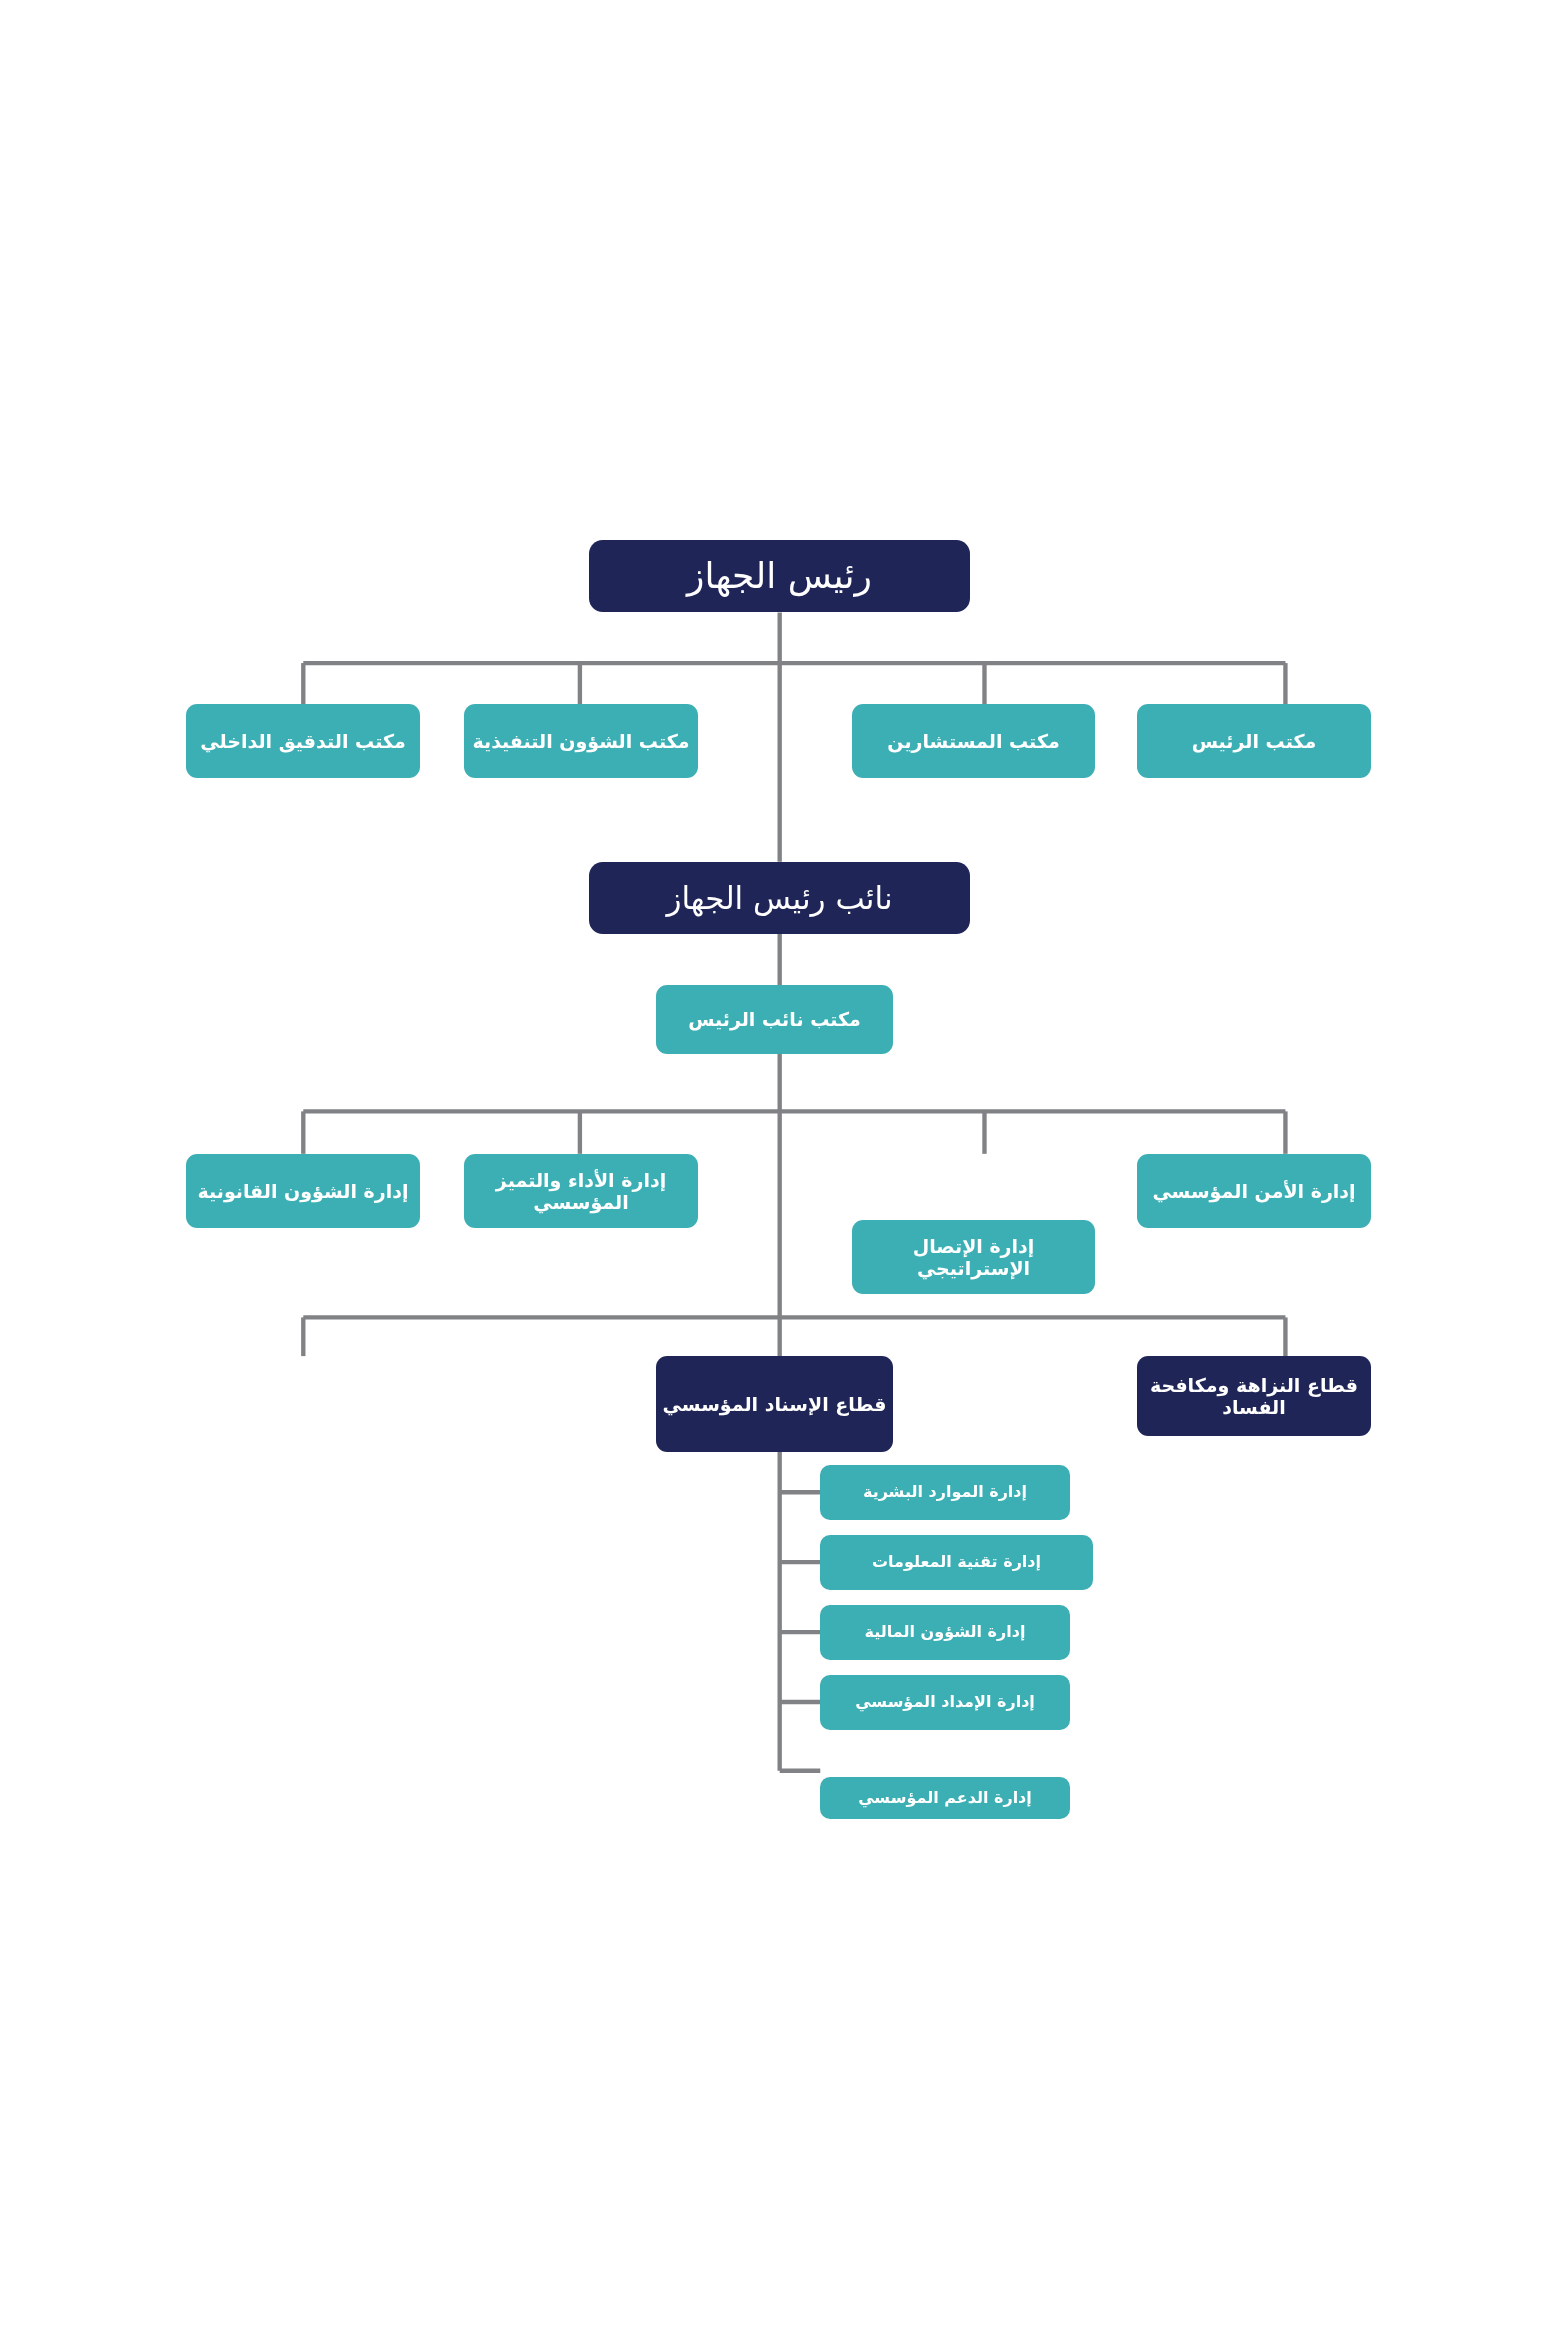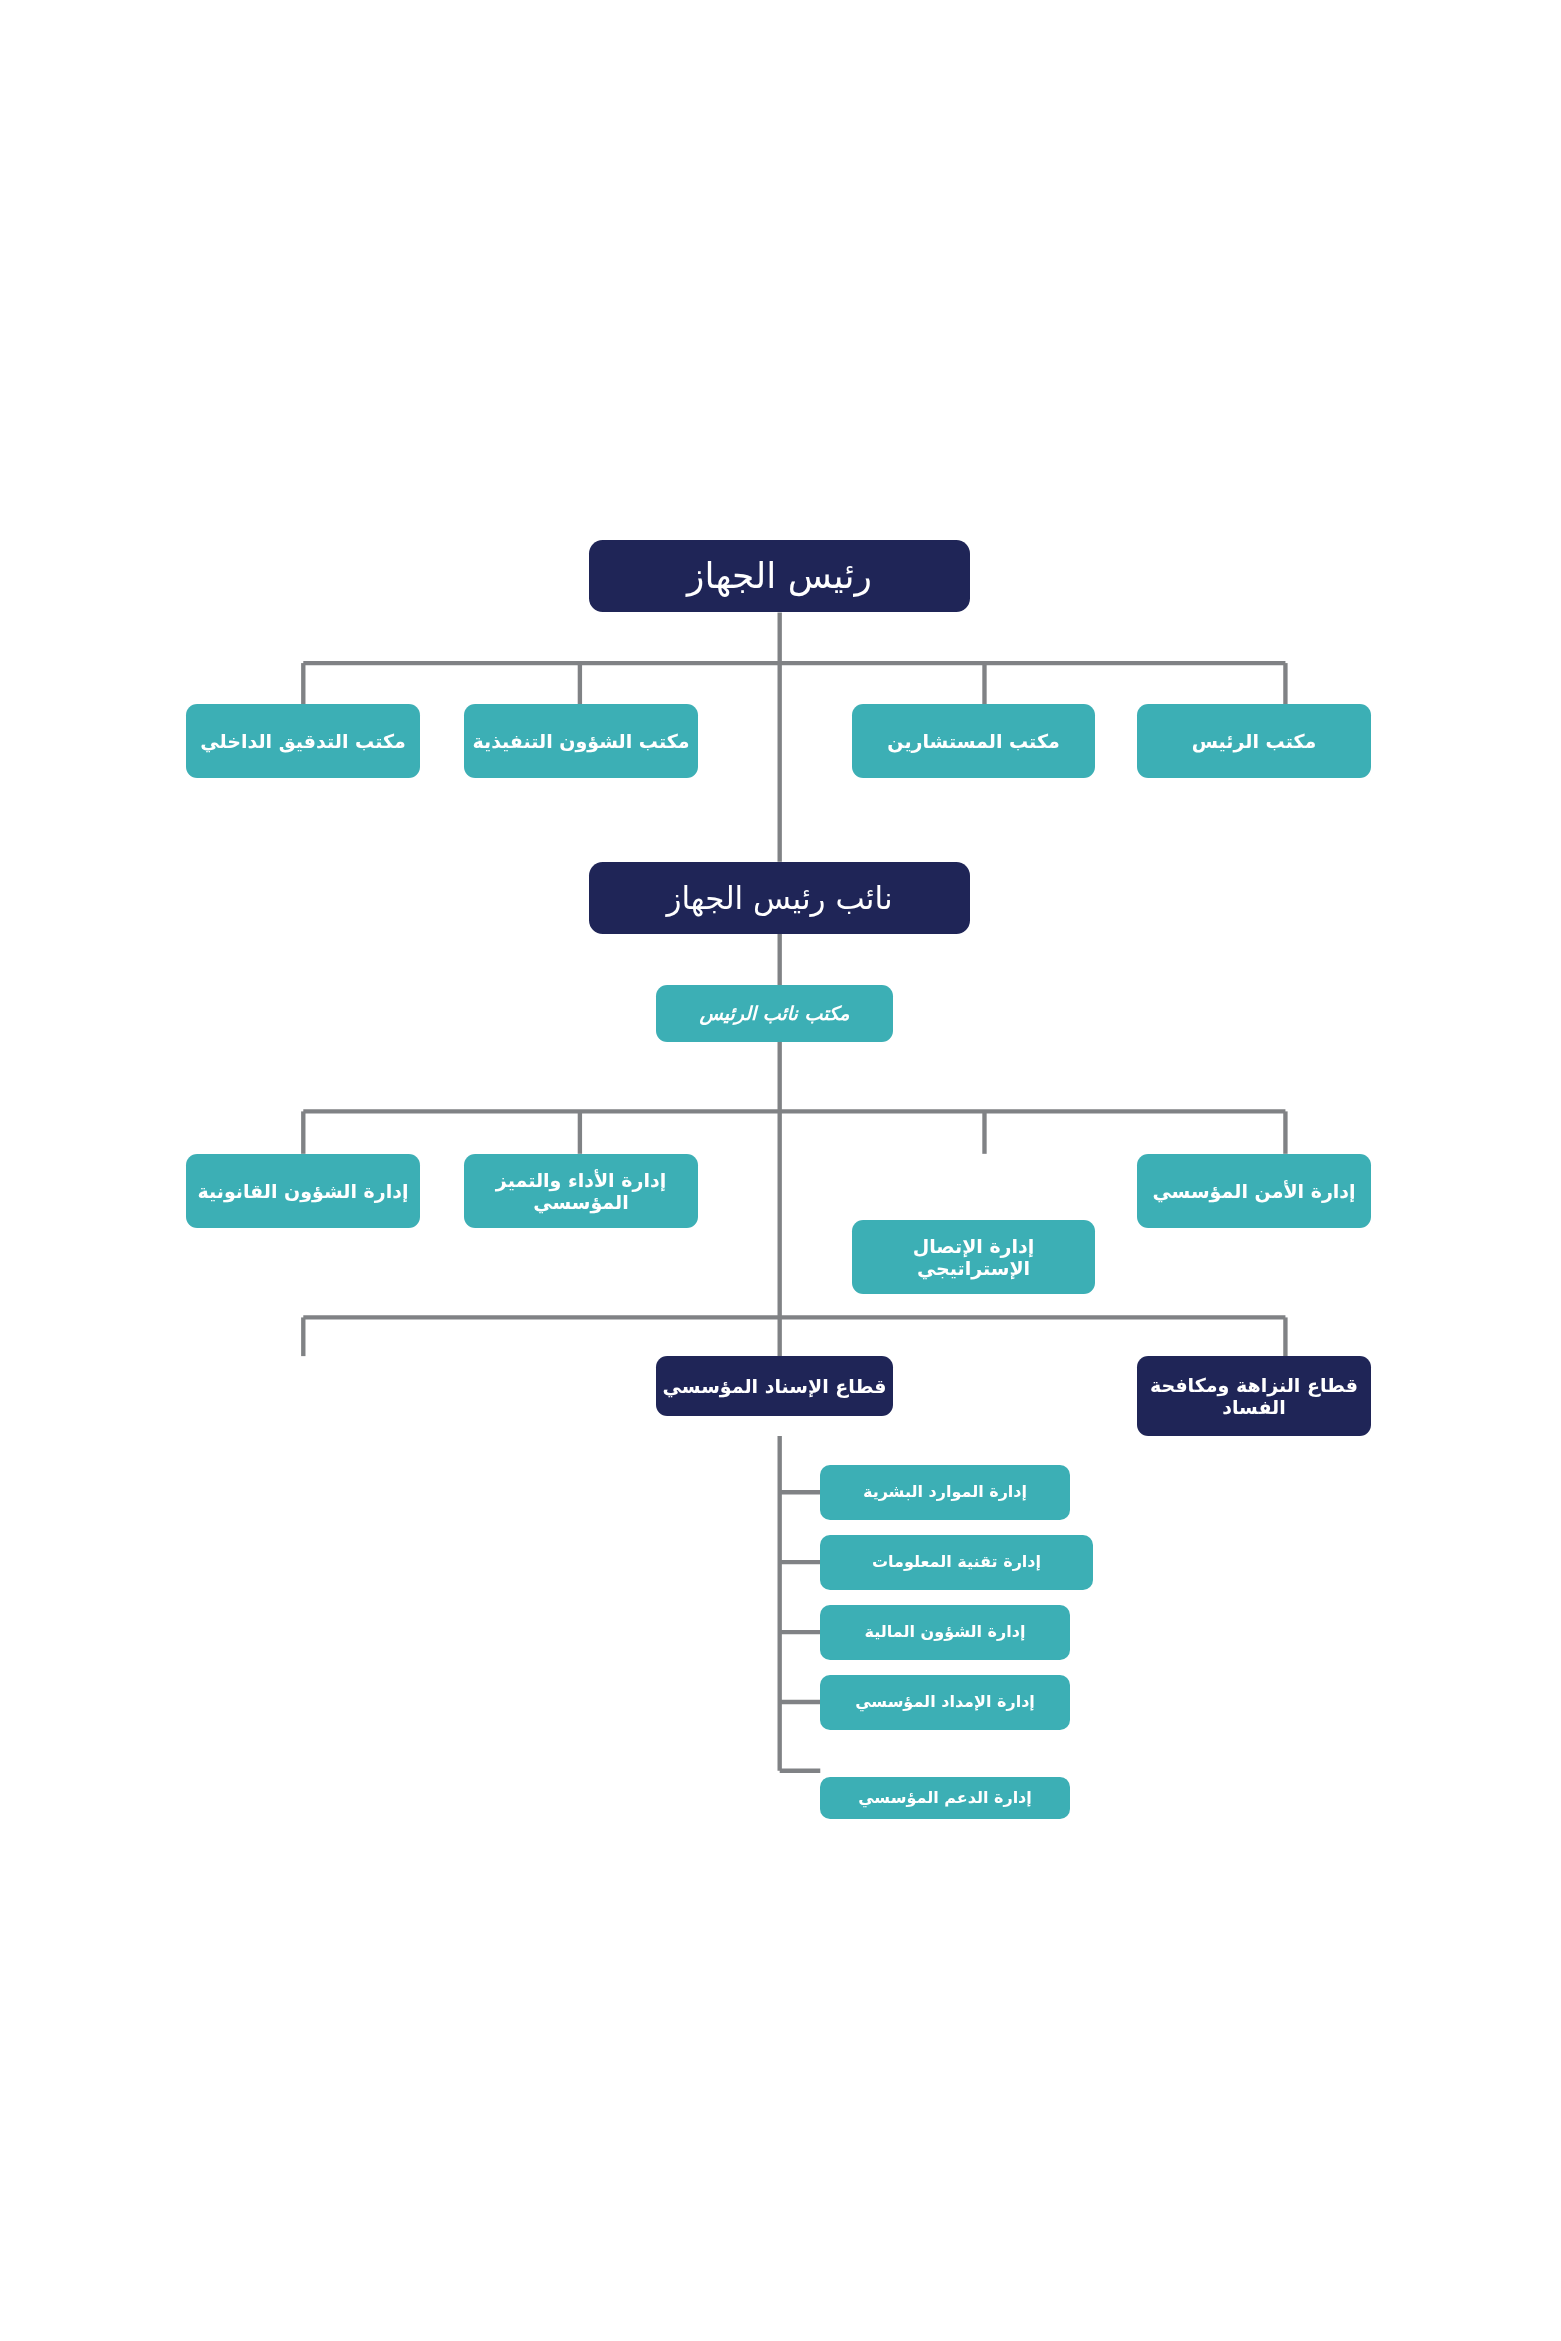--- a/index.html
+++ b/index.html
@@ -142,21 +142,21 @@
   </div>
 
   <div class="node teal r-office" style="left:187px; top:704px; width:234px; height:74px;">
     <span class="node-label">مكتب التدقيق الداخلي</span>
   </div>
 
   <div class="node navy r-deputy" style="left:590px; top:862px; width:381px; height:72px;">
     <span class="node-label">نائب رئيس الجهاز</span>
   </div>
 
-  <div class="node teal r-vpoffice" style="left:657px; top:985px; width:237px; height:57px;font-style:italic;">
+  <div class="node teal r-vpoffice" style="left:657px; top:985px; width:237px; height:69px;">
     <span class="node-label">مكتب نائب الرئيس</span>
   </div>
 
   <div class="node teal r-dept" style="left:1138px; top:1154px; width:234px; height:74px;">
     <span class="node-label">إدارة الأمن المؤسسي</span>
   </div>
 
   <div class="node teal r-dept" style="left:853px; top:1220px; width:243px; height:74px;">
     <span class="node-label">إدارة الإتصال الإستراتيجي</span>
   </div>
@@ -166,21 +166,21 @@
   </div>
 
   <div class="node teal r-dept" style="left:187px; top:1154px; width:234px; height:74px;">
     <span class="node-label">إدارة الشؤون القانونية</span>
   </div>
 
   <div class="node navy r-sector" style="left:1138px; top:1356px; width:234px; height:80px;">
     <span class="node-label">قطاع النزاهة ومكافحة الفساد</span>
   </div>
 
-  <div class="node navy r-sector" style="left:657px; top:1356px; width:237px; height:60px;">
+  <div class="node navy r-sector" style="left:657px; top:1356px; width:237px; height:96px;">
     <span class="node-label">قطاع الإسناد المؤسسي</span>
   </div>
 
 
   <div class="node teal r-subdept" style="left:821px; top:1465px; width:250px; height:55px;">
     <span class="node-label">إدارة الموارد البشرية</span>
   </div>
 
   <div class="node teal r-subdept" style="left:821px; top:1535px; width:273px; height:55px;">
     <span class="node-label">إدارة تقنية المعلومات</span>

